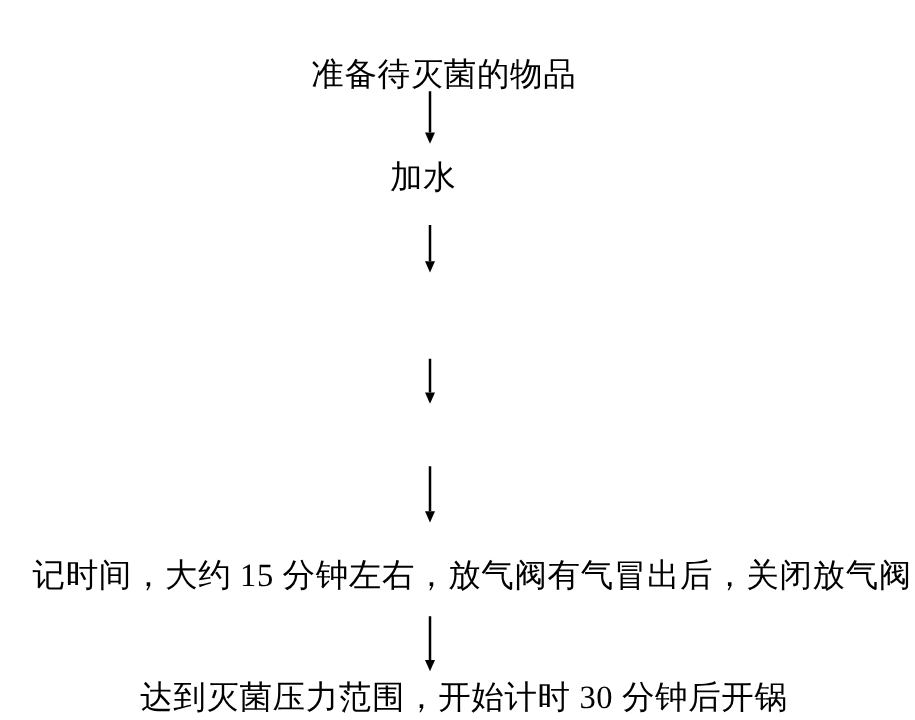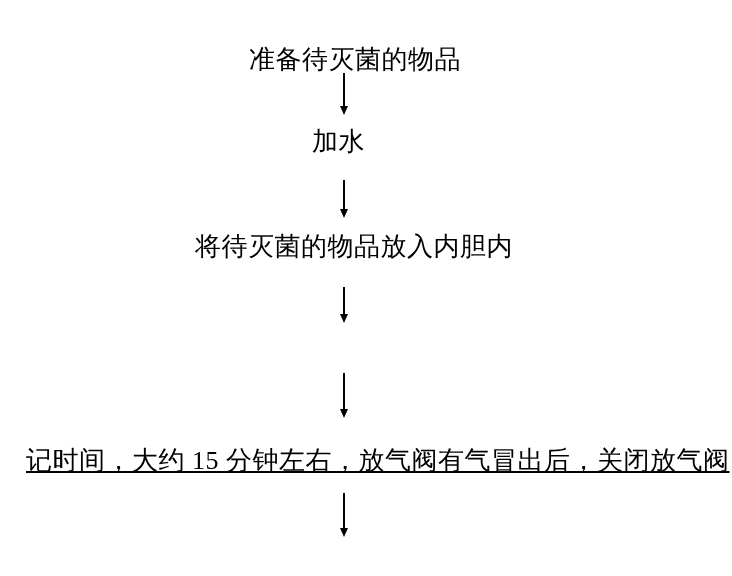--- a/index.html
+++ b/index.html
@@ -20,21 +20,21 @@
     font-size: 26px;
     line-height: 28px;
     color: #000000;
     white-space: nowrap;
     letter-spacing: 0.5px;
   }
   .s1 { left: 249px; top: 22px; margin-top: 24px; }
   .s2 { left: 312px; top: 128px; text-align: center; }
   .s3 { left: 195px; top: 233px; }
   .s4 { left: 96px;  top: 336px; }
-  .s5 { left: 26px;  top: 447px; text-decoration: underline; }
+  .s5 { left: 26px;  top: 447px; }
   .s6 { left: 112px; top: 544px; }
 
   .arrow {
     position: absolute;
     left: 340px;           
     width: 8px;
     display: flex;
     flex-direction: column;
     align-items: center;
   }
@@ -68,34 +68,34 @@
     <div class="head"></div>
   </div>
 
   <div class="step s2">加水</div>
 
   <div class="arrow a2">
     <div class="stem"></div>
     <div class="head"></div>
   </div>
 
-  <div class="step s3">将待灭菌的物品放入内胆内</div>
 
   <div class="arrow a3">
     <div class="stem"></div>
     <div class="head"></div>
   </div>
 
 
   <div class="arrow a4">
     <div class="stem"></div>
     <div class="head"></div>
   </div>
 
   <div class="step s5">记时间，大约 15 分钟左右，放气阀有气冒出后，关闭放气阀</div>
 
   <div class="arrow a5">
     <div class="stem"></div>
     <div class="head"></div>
   </div>
 
+  <div class="step s6">达到灭菌压力范围，开始计时 30 分钟后开锅</div>
 
 </div>
 
 </body></html>

